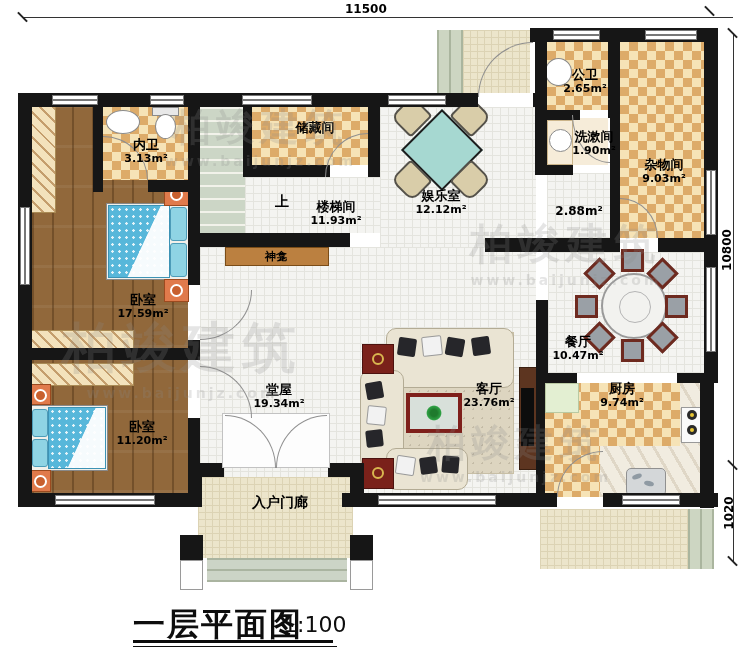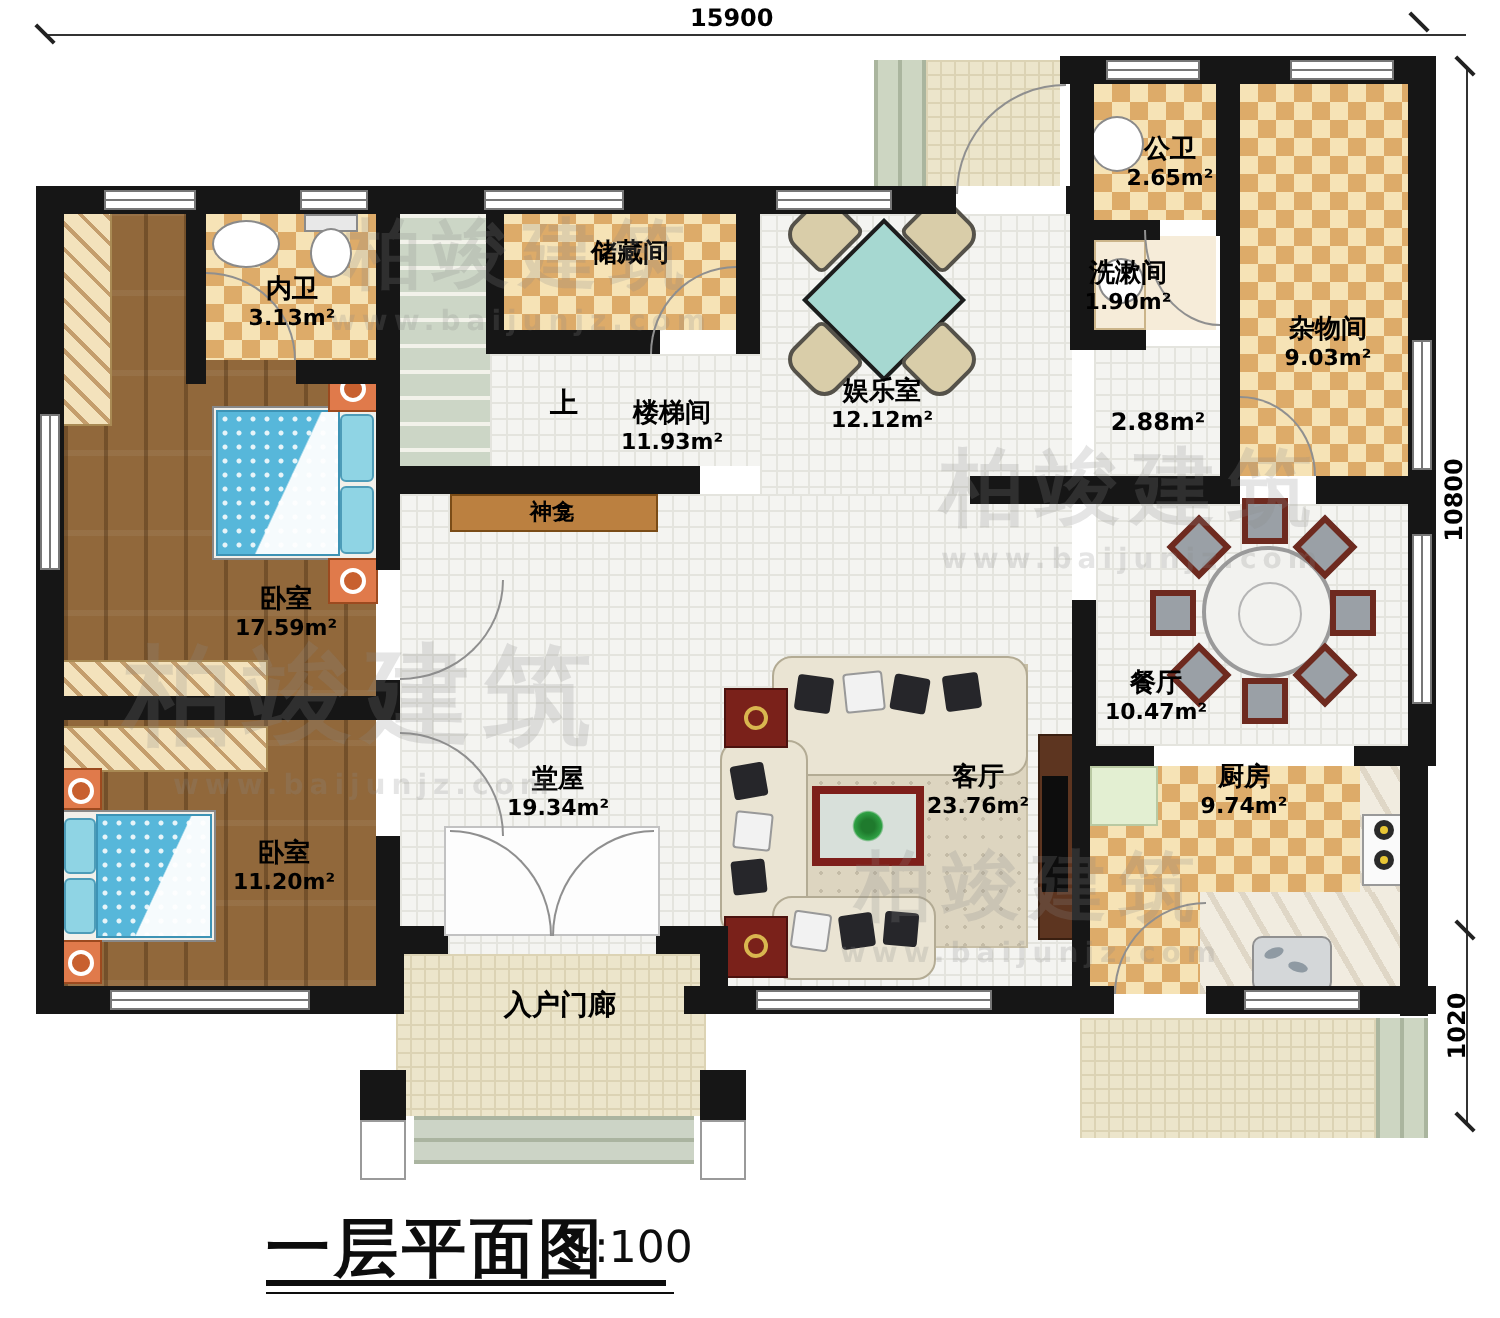--- a/index.html
+++ b/index.html
@@ -305,21 +305,21 @@
     </div>
   <div class="slabel" style="left:282px;top:202px;font-size:14px;">上</div>
   <div class="rlabel" style="left:441px;top:203px;">
     <span class="nm">娱乐室</span>
       <span class="ar">12.12m²</span>
     </div>
   <div class="rlabel" style="left:585px;top:82px;">
     <span class="nm">公卫</span>
       <span class="ar">2.65m²</span>
     </div>
-  <div class="rlabel" style="left:564px;top:144px;">
+  <div class="rlabel" style="left:594px;top:144px;">
     <span class="nm">洗漱间</span>
       <span class="ar">1.90m²</span>
     </div>
   <div class="rlabel" style="left:664px;top:172px;">
     <span class="nm">杂物间</span>
       <span class="ar">9.03m²</span>
     </div>
   <div class="slabel" style="left:579px;top:211px;font-size:12px;">2.88m²</div>
   <div class="slabel" style="left:276px;top:256px;font-size:11px;">神龛</div>
   <div class="rlabel" style="left:143px;top:307px;">
@@ -344,21 +344,21 @@
     </div>
   <div class="rlabel" style="left:622px;top:396px;">
     <span class="nm">厨房</span>
       <span class="ar">9.74m²</span>
     </div>
   <div class="slabel" style="left:280px;top:503px;font-size:14px;">入户门廊</div>
 
   <div class="dimline-h" style="left:22px;top:17px;width:711px;"></div>
   <div class="tick" style="left:16px;top:16px;"></div>
   <div class="tick" style="left:703px;top:10px;"></div>
-  <div class="dimtext" style="left:345px;top:2px;">15900</div>
+  <div class="dimtext" style="left:345px;top:2px;">11500</div>
   <div class="dimline-v" style="left:733px;top:33px;height:529px;"></div>
   <div class="tick" style="left:726px;top:32px;"></div>
   <div class="tick" style="left:726px;top:464px;"></div>
   <div class="tick" style="left:726px;top:560px;"></div>
   <div class="dimtext dimtext-v" style="left:706px;top:243px;">10800</div>
   <div class="dimtext dimtext-v" style="left:712px;top:506px;">1020</div>
 
   <div class="wm" style="left:165px;top:102px;">
     <span class="b" style="font-size:38px;">柏竣建筑</span>
     <span class="u">www.baijunjz.com</span>

